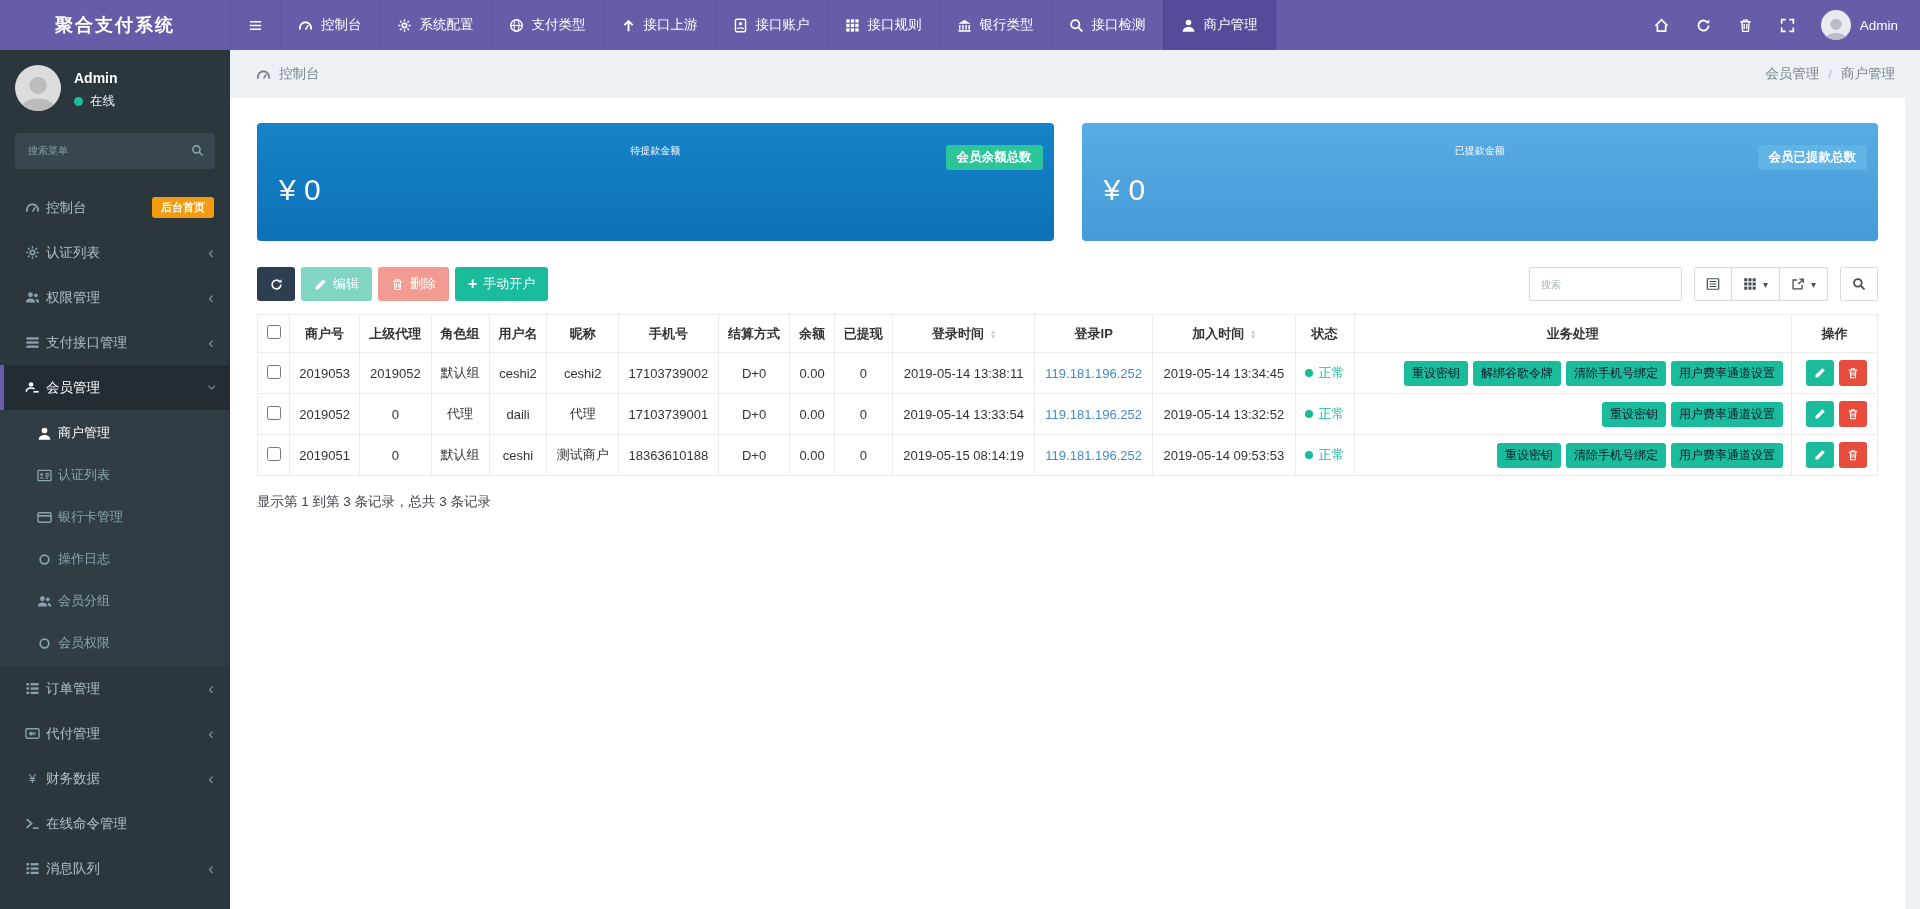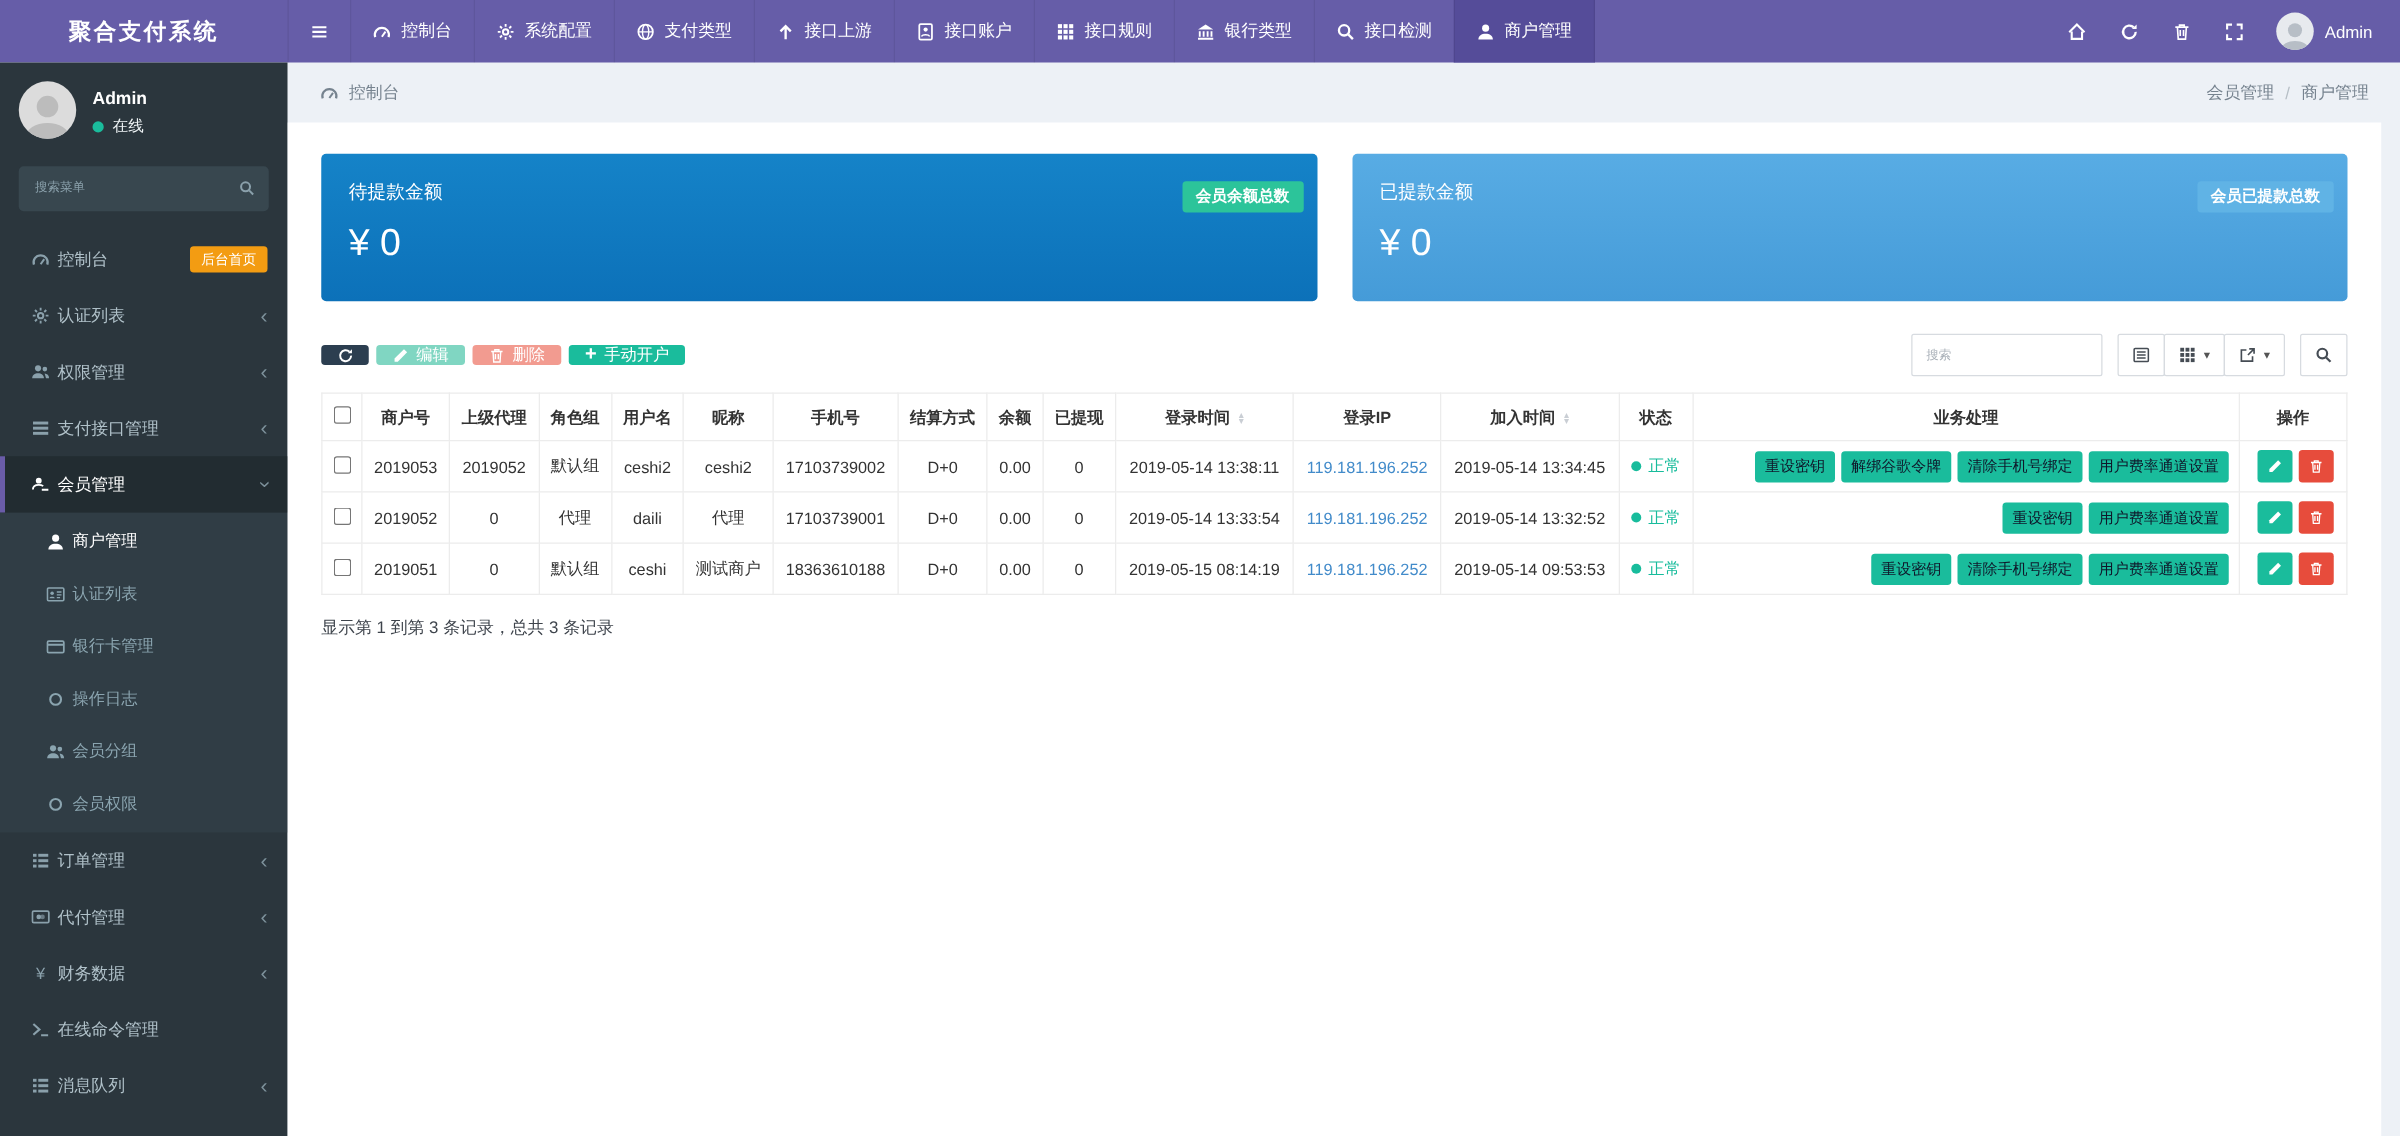--- a/index.html
+++ b/index.html
@@ -37,21 +37,21 @@
   .menu-search { margin:12px 15px 16px; position:relative; }
   .menu-search input { width:100%; height:36px; background:#38474f; border:none; border-radius:4px; color:#cfd8dc; padding:0 34px 0 13px; font-size:10px; outline:none; font-family:Liberation Mono, monospace; }
   .menu-search input::placeholder { color:#8aa0ab; }
   .menu-search .ic { position:absolute; right:11px; top:11px; color:#8aa0ab; }
   .menu-search .ic svg { width:13px; height:13px; }
   .menu { list-style:none; }
   .menu-item { height:45px; display:flex; align-items:center; padding:0 16px 0 19px; font-size:13.5px; color:#b0c1c9; cursor:pointer; position:relative; }
   .menu-item .mi { width:27px; color:#8aa0ab; flex-shrink:0; }
   .menu-item .chev { margin-left:auto; color:#7d919b; font-size:17px; line-height:1; }
   .chev.down { transform:rotate(-90deg); }
-  .badge-orange { margin-left:auto; background:#f39c12; color:#fff; font-size:11px; font-weight:normal; padding:3px 9px; border-radius:3px; }
+  .badge-orange { margin-left:auto; background:#f39c12; color:#fff; font-size:11px; font-weight:bold; padding:3px 9px; border-radius:3px; }
   .menu-item.expanded { background:#222c31; color:#fff; border-left:4px solid #6a5ca8; padding-left:15px; }
   .menu-item.expanded .mi { color:#fff; }
   .submenu { background:#303d45; padding:2px 0; }
   .submenu .menu-item { height:42px; padding-left:31px; font-size:13px; color:#8aa4af; }
   .submenu .menu-item .mi { color:#8aa4af; }
   .submenu .menu-item.active { color:#fff; }
   .submenu .menu-item.active .mi { color:#fff; }
 
   
   .main { flex:1; display:flex; flex-direction:column; overflow:hidden; }
@@ -60,29 +60,29 @@
   .bc-left .ic { color:#76838f; }
   .bc-right { display:flex; gap:9px; align-items:center; }
   .bc-sep { color:#b7bfc6; }
   .panel { background:#fff; flex:1; margin-right:15px; padding:25px 27px 20px; overflow:hidden; }
 
   
   .cards { display:flex; gap:28px; }
   .card { flex:1; height:118px; border-radius:4px; color:#fff; position:relative; padding:21px 22px; }
   .card-1 { background:linear-gradient(180deg,#1583c8,#0c71b9); }
   .card-2 { background:linear-gradient(180deg,#58ace4,#459bd8); }
-  .card-label { font-size:15px; }
+  .card-label { font-size:10px;text-align:center; }
   .card-value { font-size:30px; margin-top:15px; }
   .card-badge { position:absolute; top:22px; right:11px; font-size:12.5px; font-weight:bold; padding:4px 11px; border-radius:3px; }
   .card-1 .card-badge { background:#2cc49a; }
   .card-2 .card-badge { background:#60b3e5; }
 
   
   .toolbar { margin-top:26px; display:flex; align-items:center; }
-  .btn { height:16px; border:none; border-radius:3px; color:#fff; font-size:13px; display:inline-flex; align-items:center; gap:6px; padding:0 13px; margin-right:6px; cursor:pointer; font-family:inherit; }
+  .btn { height:34px; border:none; border-radius:3px; color:#fff; font-size:13px; display:inline-flex; align-items:center; gap:6px; padding:0 13px; margin-right:6px; cursor:pointer; font-family:inherit; }
   .btn .ic svg { width:13px; height:13px; }
   .btn-dark { background:#2c3e50; width:38px; justify-content:center; padding:0; }
   .btn-edit { background:#80d6c2; }
   .btn-del { background:#f29b90; }
   .btn-add { background:#1abc9c; }
   .plus { font-size:16px; font-weight:bold; line-height:1; }
   .toolbar-right { margin-left:auto; display:flex; align-items:center; }
   .search-input { width:153px; height:34px; border:1px solid #d7dbe0; border-radius:2px; padding:0 11px; font-size:10px; color:#555; outline:none; font-family:inherit; }
   .search-input::placeholder { color:#a9b0b8; }
   .btn-group { display:flex; margin-left:12px; }

